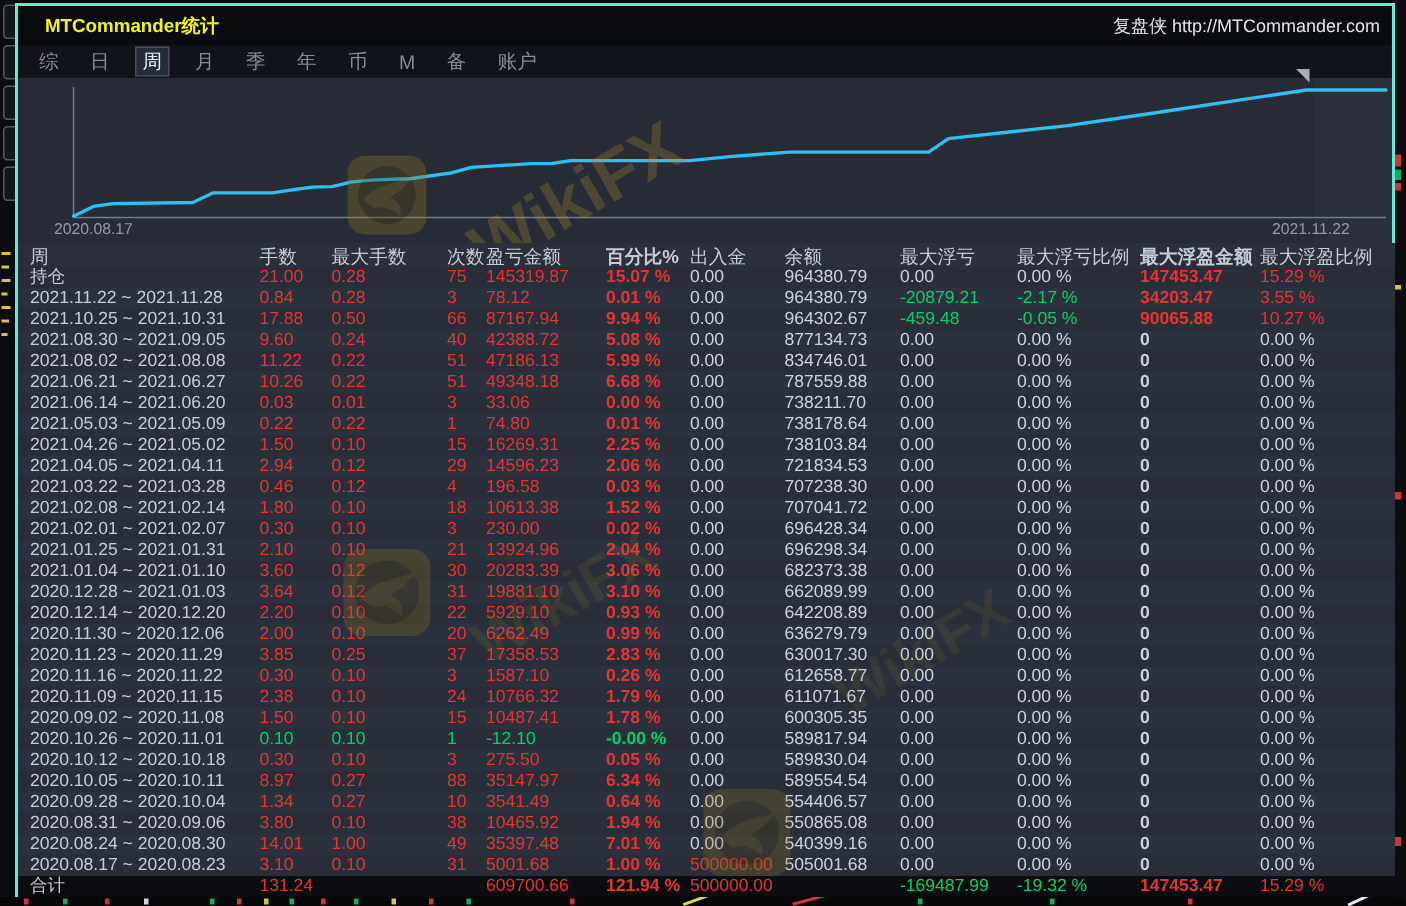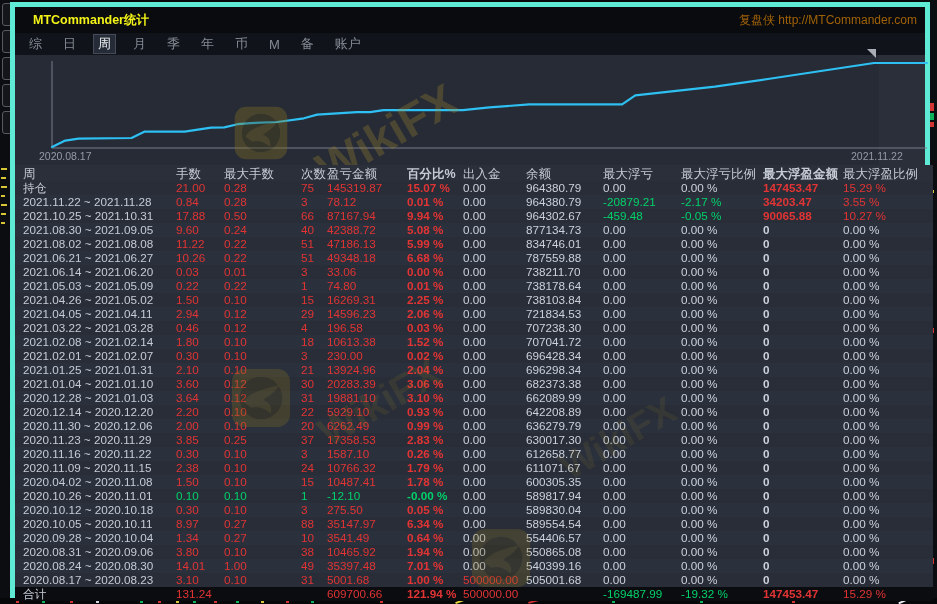--- a/index.html
+++ b/index.html
@@ -11,26 +11,26 @@
   .sliver-left .tool-btn{position:absolute;left:2px;width:9px;height:21px;border:1px solid #565b63;
                          border-radius:3px;background:#14161a;}
   .sliver-left .y-dash{position:absolute;left:1px;height:2px;background:#d8c636;}
   .sliver-right{position:absolute;left:930px;top:0;width:7px;height:604px;background:#0b0d10;}
   .sliver-right .mk{position:absolute;width:4px;}
   .sliver-bottom{position:absolute;left:0;top:598px;width:937px;height:6px;background:#060708;}
   .sliver-bottom .mk{position:absolute;top:1px;width:3px;height:4px;}
 
   
   .window{position:absolute;left:10px;top:2px;width:920px;height:596px;
-          border:5px solid #5eead4;background:#2a2f3a;box-sizing:border-box;}
+          border:2px solid #5eead4;background:#2a2f3a;box-sizing:border-box;}
   .title-bar{position:absolute;left:0;top:0;width:100%;height:26px;background:#0a0b0e;
              display:flex;align-items:center;justify-content:space-between;box-sizing:border-box;
              padding:0 8px 0 18px;}
   .title-bar .title{color:#f3f318;font-size:12.5px;font-weight:bold;}
-  .title-bar .link{color:#a16207;font-size:12px;}
+  .title-bar .link{color:#e5e5e5;font-size:12px;}
   .menu-bar{position:absolute;left:0;top:26px;width:100%;height:22px;background:#101319;
             display:flex;align-items:center;gap:13px;padding-left:10px;box-sizing:border-box;}
   .menu-item{color:#858b95;font-size:13px;padding:1px 4px;cursor:default;}
   .menu-item.selected{background:#262c37;border:1px solid #444b56;color:#eef0f4;padding:0 4px;}
 
   
   .chart{position:absolute;left:0;top:48px;width:864px;height:110px;background:#262b36;}
   .chart svg{position:absolute;left:0;top:0;}
   .x-label{position:absolute;color:#959ba6;font-size:10.5px;}
   .x-label.start{left:24px;top:95px;}
@@ -451,21 +451,21 @@
             <span class="cell col-4 c-r">10766.32</span>
             <span class="cell col-5 c-r">1.79 %</span>
             <span class="cell col-6 c-w">0.00</span>
             <span class="cell col-7 c-w">611071.67</span>
             <span class="cell col-8 c-w">0.00</span>
             <span class="cell col-9 c-w">0.00 %</span>
             <span class="cell col-10 c-w">0</span>
             <span class="cell col-11 c-w">0.00 %</span>
           </div>
           <div class="trow">
-            <span class="cell col-0 c-d">2020.04.02 ~ 2020.11.08</span>
+            <span class="cell col-0 c-d">2020.09.02 ~ 2020.11.08</span>
             <span class="cell col-1 c-r">1.50</span>
             <span class="cell col-2 c-r">0.10</span>
             <span class="cell col-3 c-r">15</span>
             <span class="cell col-4 c-r">10487.41</span>
             <span class="cell col-5 c-r">1.78 %</span>
             <span class="cell col-6 c-w">0.00</span>
             <span class="cell col-7 c-w">600305.35</span>
             <span class="cell col-8 c-w">0.00</span>
             <span class="cell col-9 c-w">0.00 %</span>
             <span class="cell col-10 c-w">0</span>

